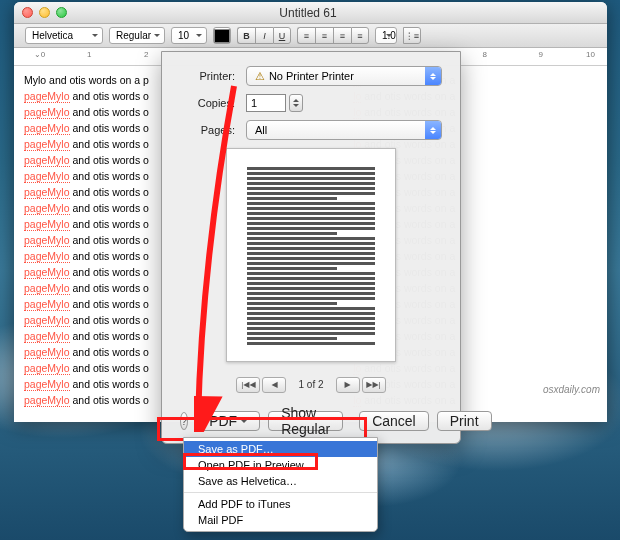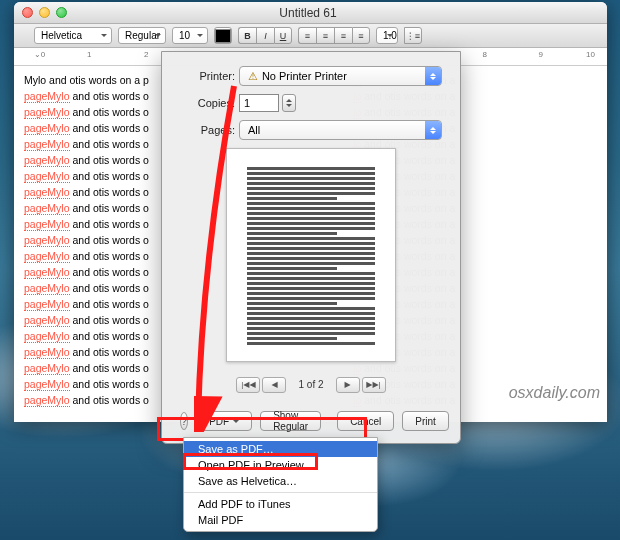--- a/index.html
+++ b/index.html
@@ -12,38 +12,38 @@
   linear-gradient(180deg, #1e5a7e 0%, #2a6a8a 30%, #3a7a9a 50%, #1a4a6a 100%); }
 
 .window { position: absolute; top: 2px; left: 14px; width: 593px; background: #ececec; border-radius: 6px 6px 0 0; box-shadow: 0 3px 20px rgba(0,0,0,0.5); }
 .titlebar { height: 22px; background: linear-gradient(#f6f6f6, #d8d8d8); border-radius: 6px 6px 0 0; border-bottom: 1px solid #b0b0b0; display:flex; align-items:center; padding: 0 8px; }
 .traffic { display:flex; gap:6px; }
 .tl { width:11px; height:11px; border-radius:50%; }
 .tl.r { background: radial-gradient(circle at 35% 30%, #ff9b94, #ff5f57); border:0.5px solid #d04030;}
 .tl.y { background: radial-gradient(circle at 35% 30%, #ffe08a, #ffbd2e); border:0.5px solid #d0a020;}
 .tl.g { background: radial-gradient(circle at 35% 30%, #8fe39b, #28c840); border:0.5px solid #20a030;}
 .title { flex:1; text-align:center; font-size:12px; color:#333; margin-left:-50px;}
-.toolbar { height: 24px; background: linear-gradient(#f0f0f0, #dadada); border-bottom:1px solid #b5b5b5; display:flex; align-items:center; padding:0 20px; gap:6px; font-size:10px; }
+.toolbar { height: 24px; background: linear-gradient(#f0f0f0, #dadada); border-bottom:1px solid #b5b5b5; display:flex; align-items:center; padding:0 11px; gap:6px; font-size:10px; }
 .tbsel { background:#fff; border:1px solid #a8a8a8; border-radius:3px; height:17px; padding:0 14px 0 6px; font-size:10px; position:relative; display:flex; align-items:center;}
 .tbsel::after { content:""; position:absolute; right:4px; top:6px; border:3px solid transparent; border-top-color:#555; }
 .tbbtn { width:18px; height:17px; background:linear-gradient(#fff,#e0e0e0); border:1px solid #a0a0a0; border-radius:3px; display:flex; align-items:center; justify-content:center; font-size:9px; color:#333;}
 .tbgroup { display:flex; }
 .tbgroup .tbbtn { border-radius:0; border-right:0;}
 .tbgroup .tbbtn:first-child{ border-radius:3px 0 0 3px;}
 .tbgroup .tbbtn:last-child{ border-radius:0 3px 3px 0; border-right:1px solid #a0a0a0;}
 .swatch { width:17px; height:14px; border:1px solid #888;}
 .ruler { height:18px; background:#fff; border-bottom:1px solid #ccc; position:relative; font-size:8px; color:#777; overflow:hidden;}
 .ruler span { position:absolute; top:2px; }
 .docarea { background:#fff; height:356px; overflow:hidden; padding:6px 10px; position:relative;}
 .docline { font-size:10.5px; color:#000; line-height:16px; white-space:nowrap;}
 .docline .sp { color:#f54; border-bottom:1px dotted #f54;}
 
 .sheet { position: absolute; top: 51px; left: 161px; width: 300px; background: rgba(238,238,238,0.98); border:1px solid #999; border-radius: 0 0 6px 6px; box-shadow: 0 8px 25px rgba(0,0,0,0.35); padding: 14px 18px 12px; z-index:5;}
 .sheet-row { display:flex; align-items:center; margin-bottom:8px; font-size:11px;}
-.sheet-row .lbl { width:55px; text-align:right; margin-right:4px; color:#222;}
+.sheet-row .lbl { width:55px; text-align:right; margin-right:11px; color:#222;}
 .macsel { flex:1; height:20px; background:linear-gradient(#fff,#f0f0f0); border:1px solid #a0a0a0; border-radius:4px; display:flex; align-items:center; padding:0 8px; font-size:11px; position:relative; box-shadow:0 1px 0 rgba(255,255,255,0.6) inset;}
 .macsel .arrows { position:absolute; right:0; top:0; bottom:0; width:16px; background:linear-gradient(#8ab5ff,#4a85ff); border-radius:0 3px 3px 0; display:flex; flex-direction:column; align-items:center; justify-content:center;}
 .macsel .arrows::before { content:""; border:3px solid transparent; border-bottom-color:#fff; margin-bottom:1px;}
 .macsel .arrows::after { content:""; border:3px solid transparent; border-top-color:#fff;}
 .warn { color:#aa7700; margin-right:4px;}
 .copies-in { width:40px; height:18px; border:1px solid #888; background:#fff; padding:0 4px; font-size:11px;}
 .stepper { width:14px; height:18px; border:1px solid #999; border-radius:3px; background:linear-gradient(#fff,#ddd); display:flex; flex-direction:column; margin-left:3px;}
 .stepper div{flex:1; display:flex; align-items:center; justify-content:center;}
 .stepper div::before{content:""; border:3px solid transparent;}
 .stepper div:first-child::before{border-bottom-color:#555;}
@@ -53,29 +53,29 @@
 .preview { margin: 6px auto 0; width: 170px; height: 214px; background:#fff; border:1px solid #bbb; box-shadow: 0 1px 3px rgba(0,0,0,0.2); padding:18px 20px; overflow:hidden;}
 .prevln { height:3px; background:#555; margin-bottom:2px;}
 .prevln.short{ width:70%;}
 
 .pagenav { display:flex; align-items:center; justify-content:center; gap:2px; margin-top:8px; font-size:10px;}
 .pnbtn { width:24px; height:16px; background:linear-gradient(#fff,#e0e0e0); border:1px solid #aaa; border-radius:3px; display:flex; align-items:center; justify-content:center; font-size:8px; color:#555;}
 .pagenav .txt { margin:9px 10px; color:#333;}
 
 .btnrow { display:flex; align-items:center; gap:8px; margin-top:12px;}
 .help { width:18px; height:18px; border-radius:50%; background:linear-gradient(#fff,#ddd); border:1px solid #999; display:flex;align-items:center;justify-content:center; font-size:11px; color:#555;}
-.macbtn { height:20px; padding:0 12px; background:linear-gradient(#fff,#e6e6e6); border:1px solid #999; border-radius:4px; font-size:10px; color:#222; display:flex; align-items:center; box-shadow:0 1px 0 rgba(255,255,255,0.7) inset;}
+.macbtn { height:20px; padding:0 12px; background:linear-gradient(#fff,#e6e6e6); border:1px solid #999; border-radius:4px; font-size:14px; color:#222; display:flex; align-items:center; box-shadow:0 1px 0 rgba(255,255,255,0.7) inset;}
 .macbtn.dd::after { content:""; margin-left:4px; border:3px solid transparent; border-top-color:#555; transform:translateY(2px);}
 
 .menu { position:absolute; top:437px; left:183px; width:195px; background:#fff; border:1px solid #aaa; border-radius:0 0 5px 5px; box-shadow: 2px 4px 12px rgba(0,0,0,0.3); padding:3px 0; z-index:20; font-size:11px;}
 .menu-item { padding:2px 14px; color:#000;}
 .menu-item.hl { background:#3875d7; color:#fff;}
 .menu-sep { height:1px; background:#ddd; margin:3px 0;}
 
-.watermark { position:absolute; top:384px; right:20px; font-size:16px; color:#888; z-index:3; font-style:italic;}
+.watermark { position:absolute; top:384px; right:20px; font-size:10px; color:#888; z-index:3; font-style:italic;}
 
 .arrow-ann { position:absolute; top:82px; left:194px; z-index:15; pointer-events:none;}
 .redbox1 { position:absolute; top:417px; left:157px; width:210px; height:24px; border:3px solid #ff1a1a; z-index:18; pointer-events:none;}
 .redbox2 { position:absolute; top:453px; left:183px; width:135px; height:17px; border:3px solid #ff1a1a; z-index:22; pointer-events:none;}
 </style>
 </head>
 <body>
 
 <div class="desktop-bg"></div>
 
@@ -83,21 +83,21 @@
   <div class="titlebar">
     <div class="traffic">
       <div class="tl r"></div>
       <div class="tl y"></div>
       <div class="tl g"></div>
     </div>
     <div class="title">Untitled 61</div>
   </div>
   <div class="toolbar">
     <div class="tbsel" style="width:78px">Helvetica</div>
-    <div class="tbsel" style="width:48px">Regular</div>
+    <div class="tbsel" style="width:56px">Regular</div>
     <div class="tbsel" style="width:36px">10</div>
     <div class="tbbtn">
         <div class="swatch" style="background:#000"></div>
       </div>
     <div class="tbgroup">
       <div class="tbbtn">
           <b>B</b>
         </div>
       <div class="tbbtn">
           <i>I</i>

